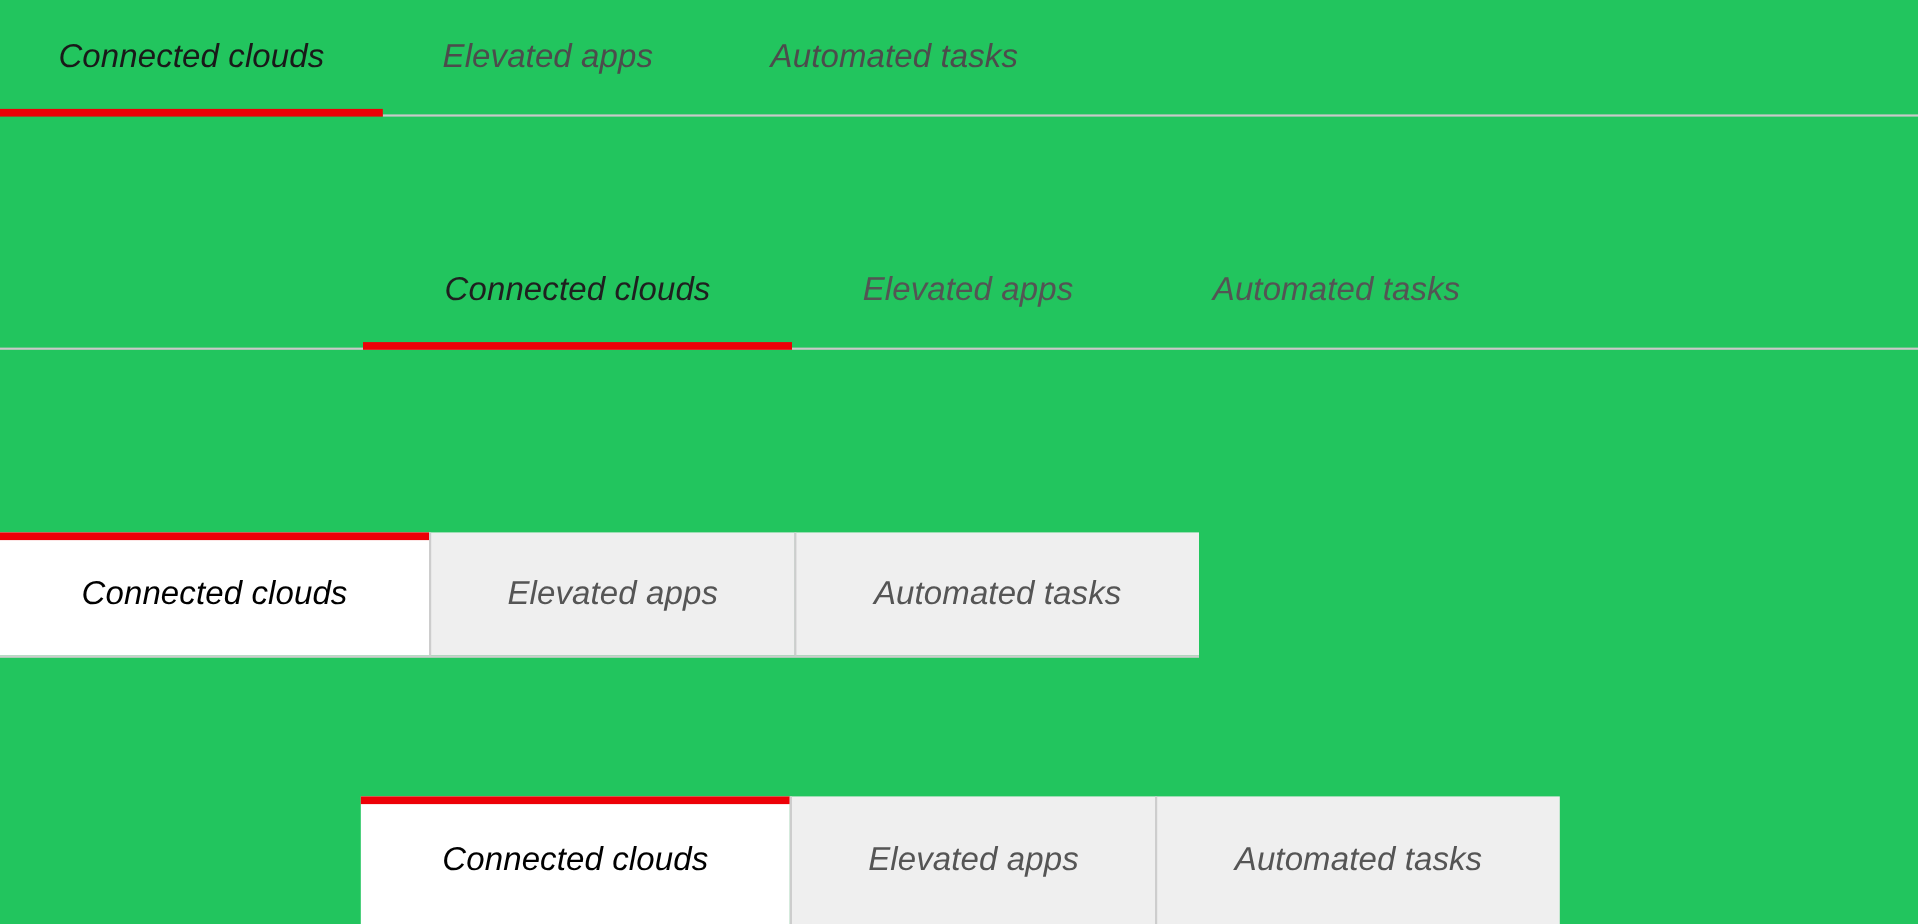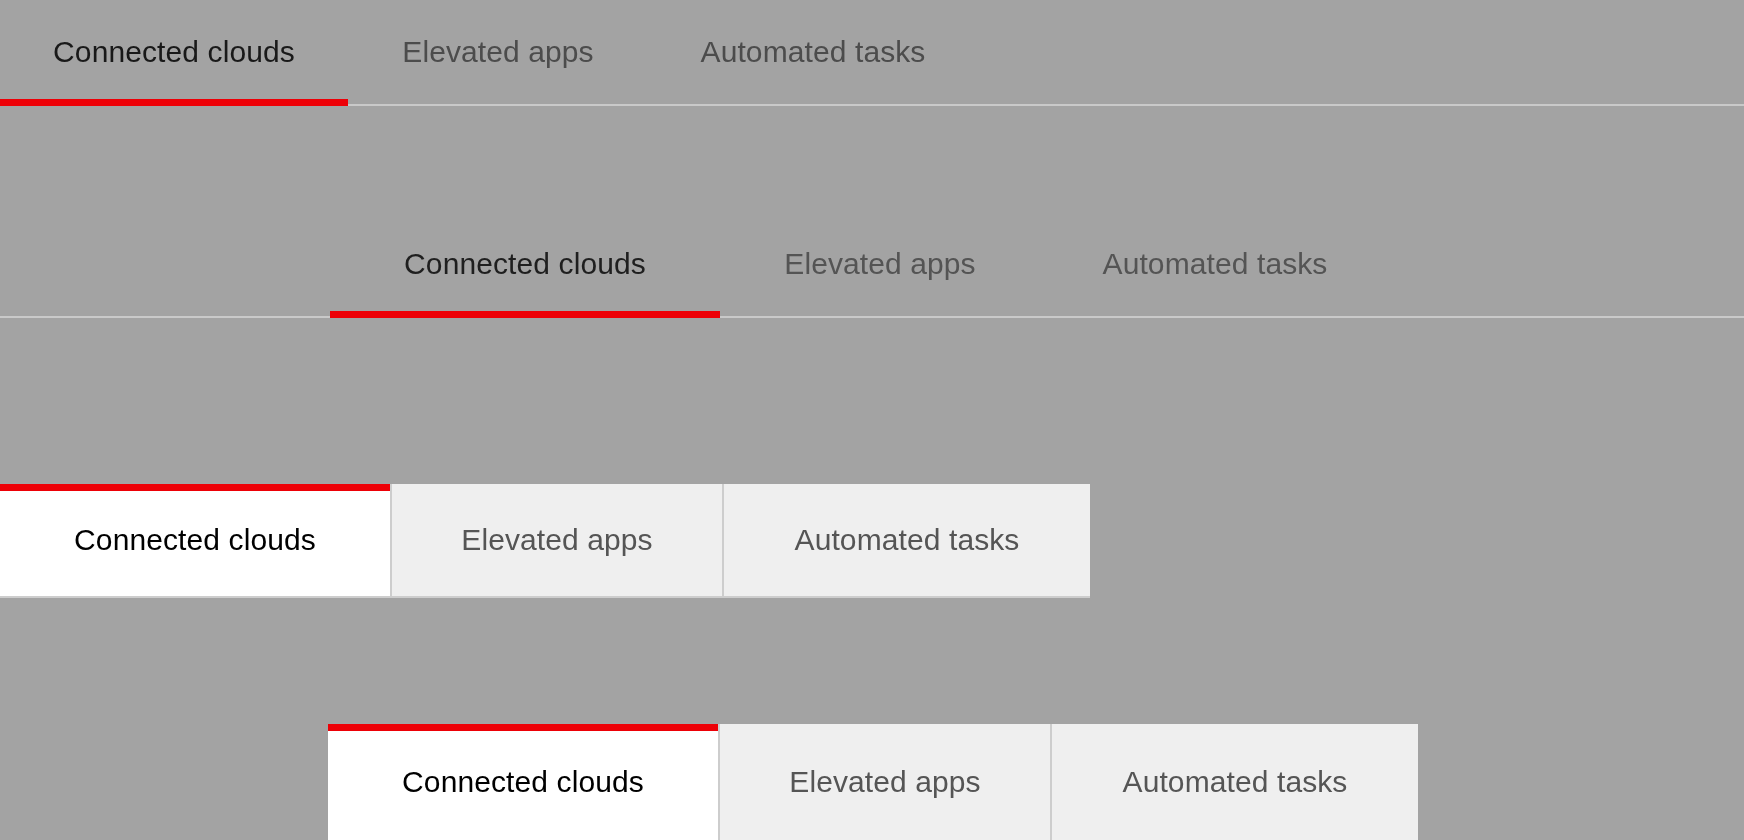--- a/index.html
+++ b/index.html
@@ -13,21 +13,22 @@
     height: 840px;
     position: relative;
     overflow: hidden;
     font-family: "Liberation Sans", sans-serif;
     -webkit-font-smoothing: antialiased;
   }
 
   .stage {
     position: absolute;
     inset: 0;
-    background: #a3a3a3;
+    background: #22c55e;
+    font-style: italic;
   }
 
   
   .underline-tabset {
     position: absolute;
     height: 112px;
   }
   .underline-row {
     position: absolute;
     left: 0;

